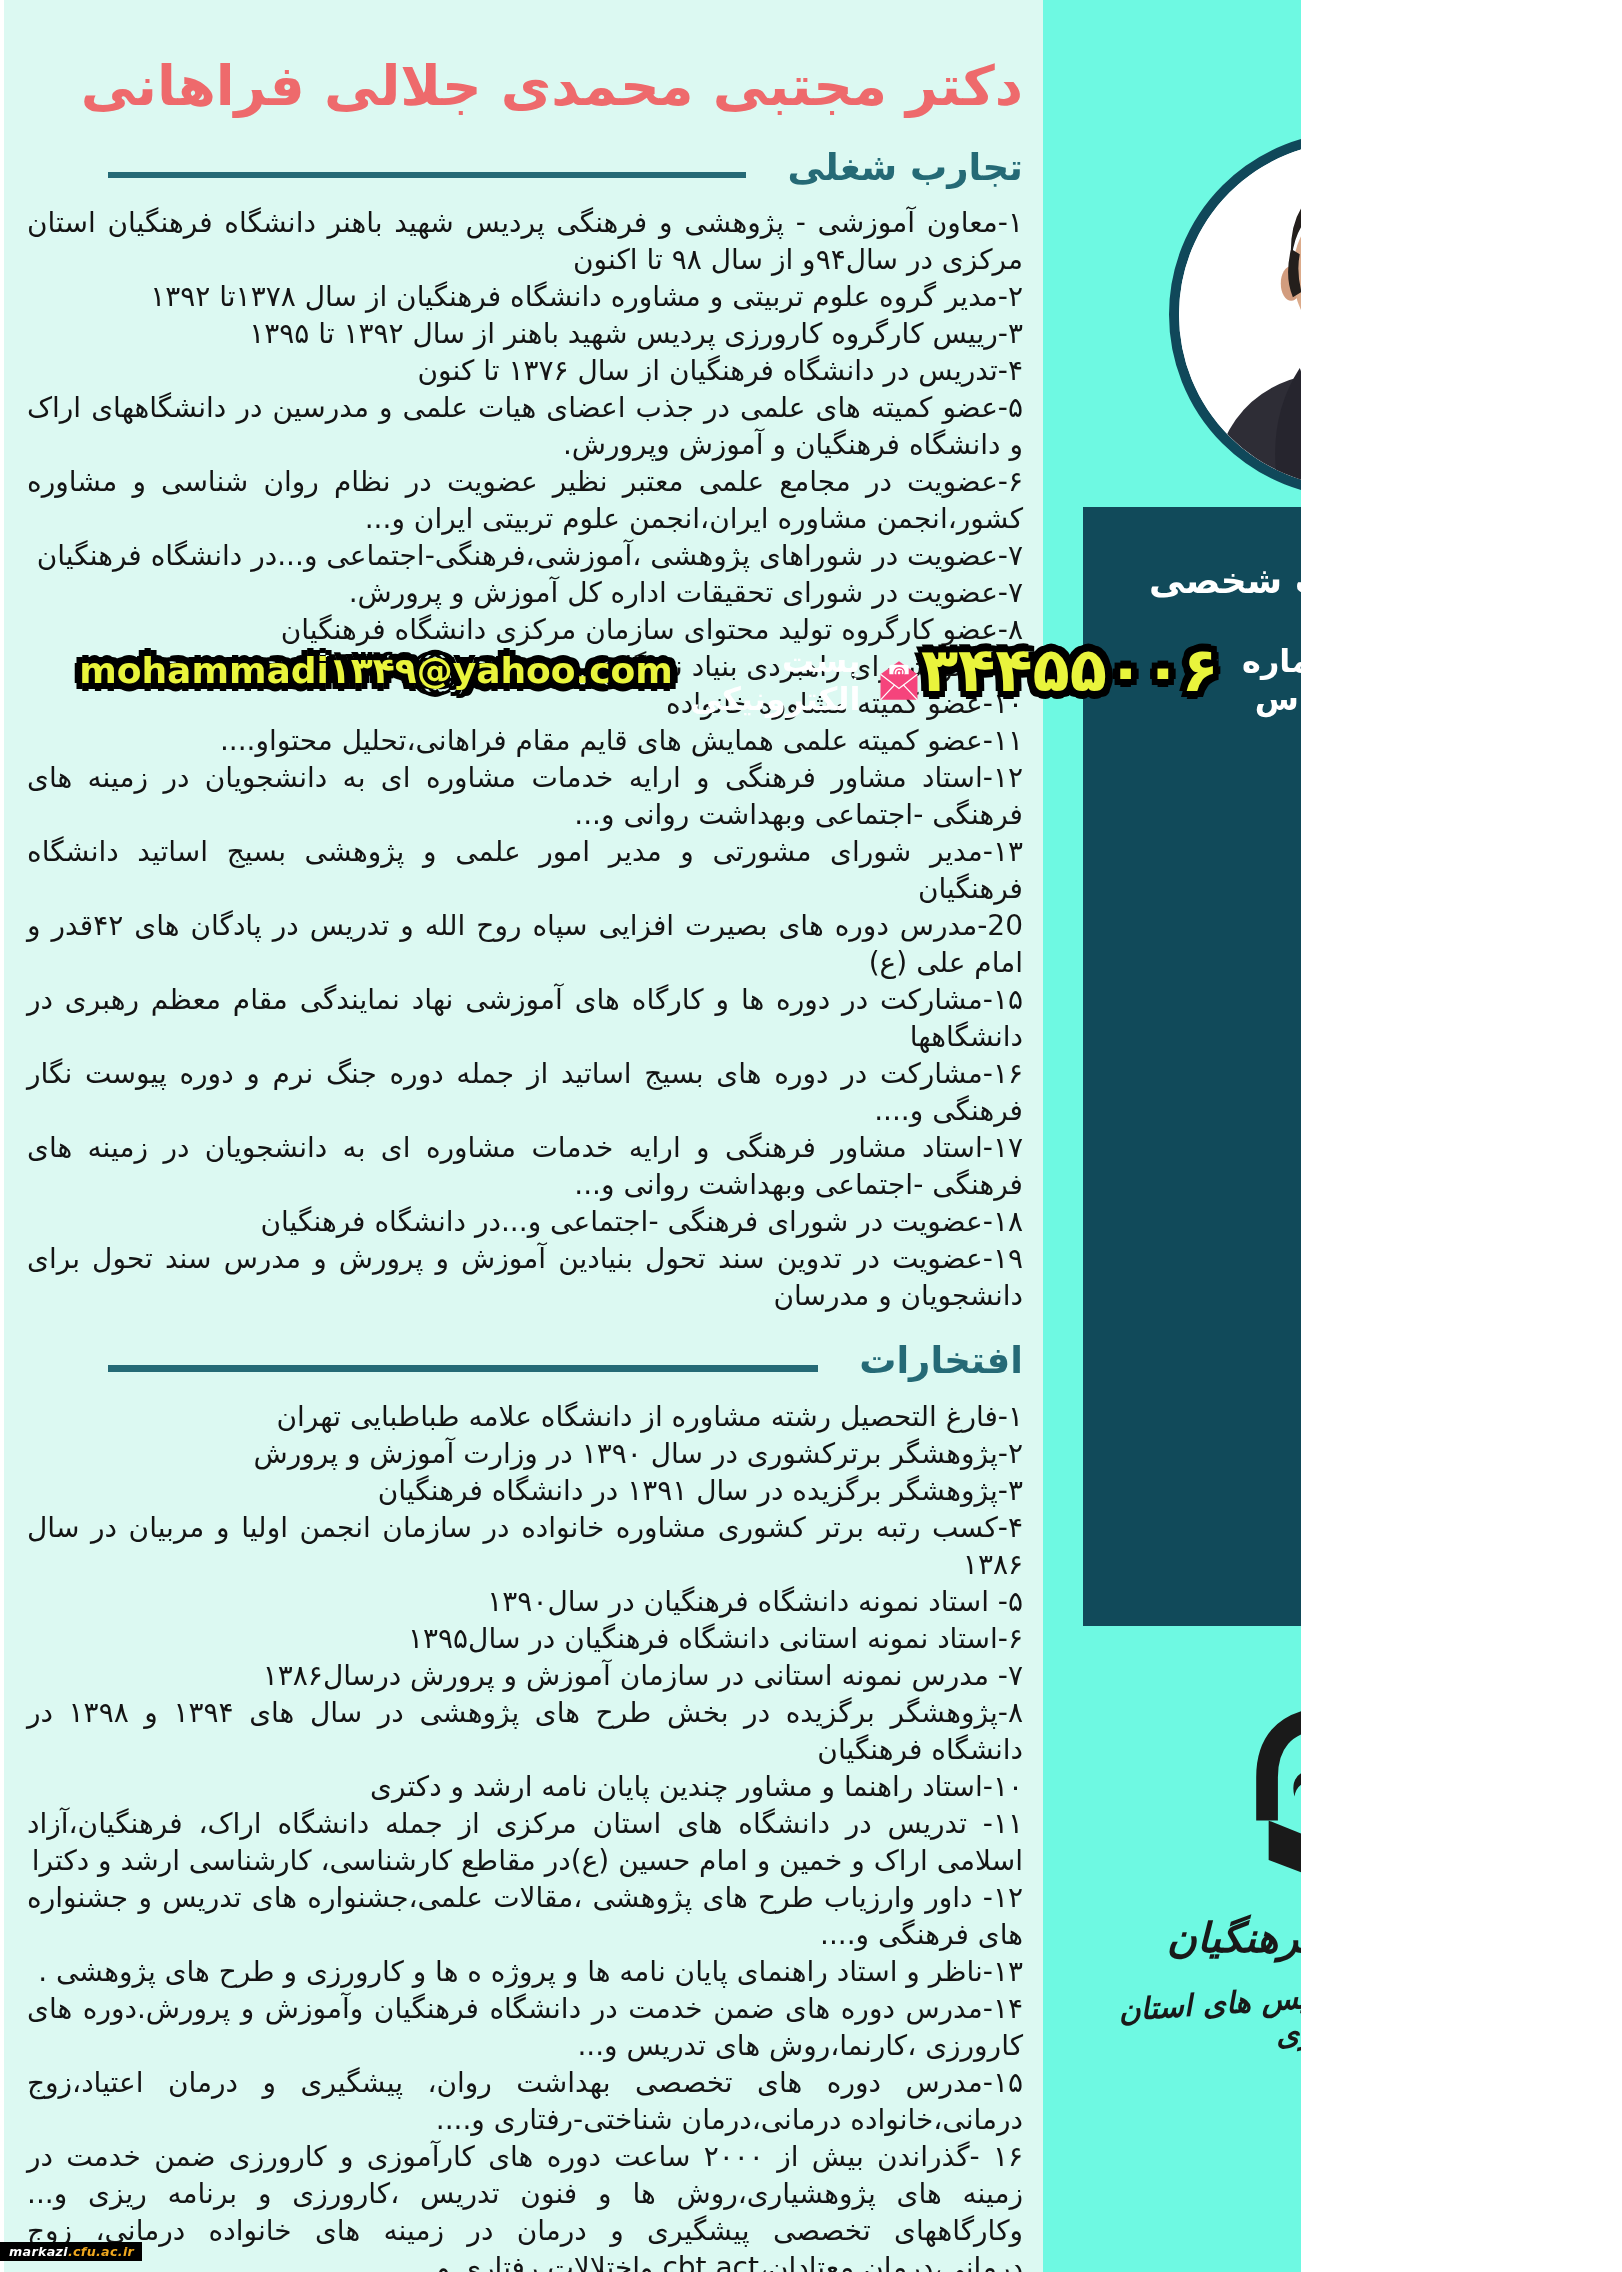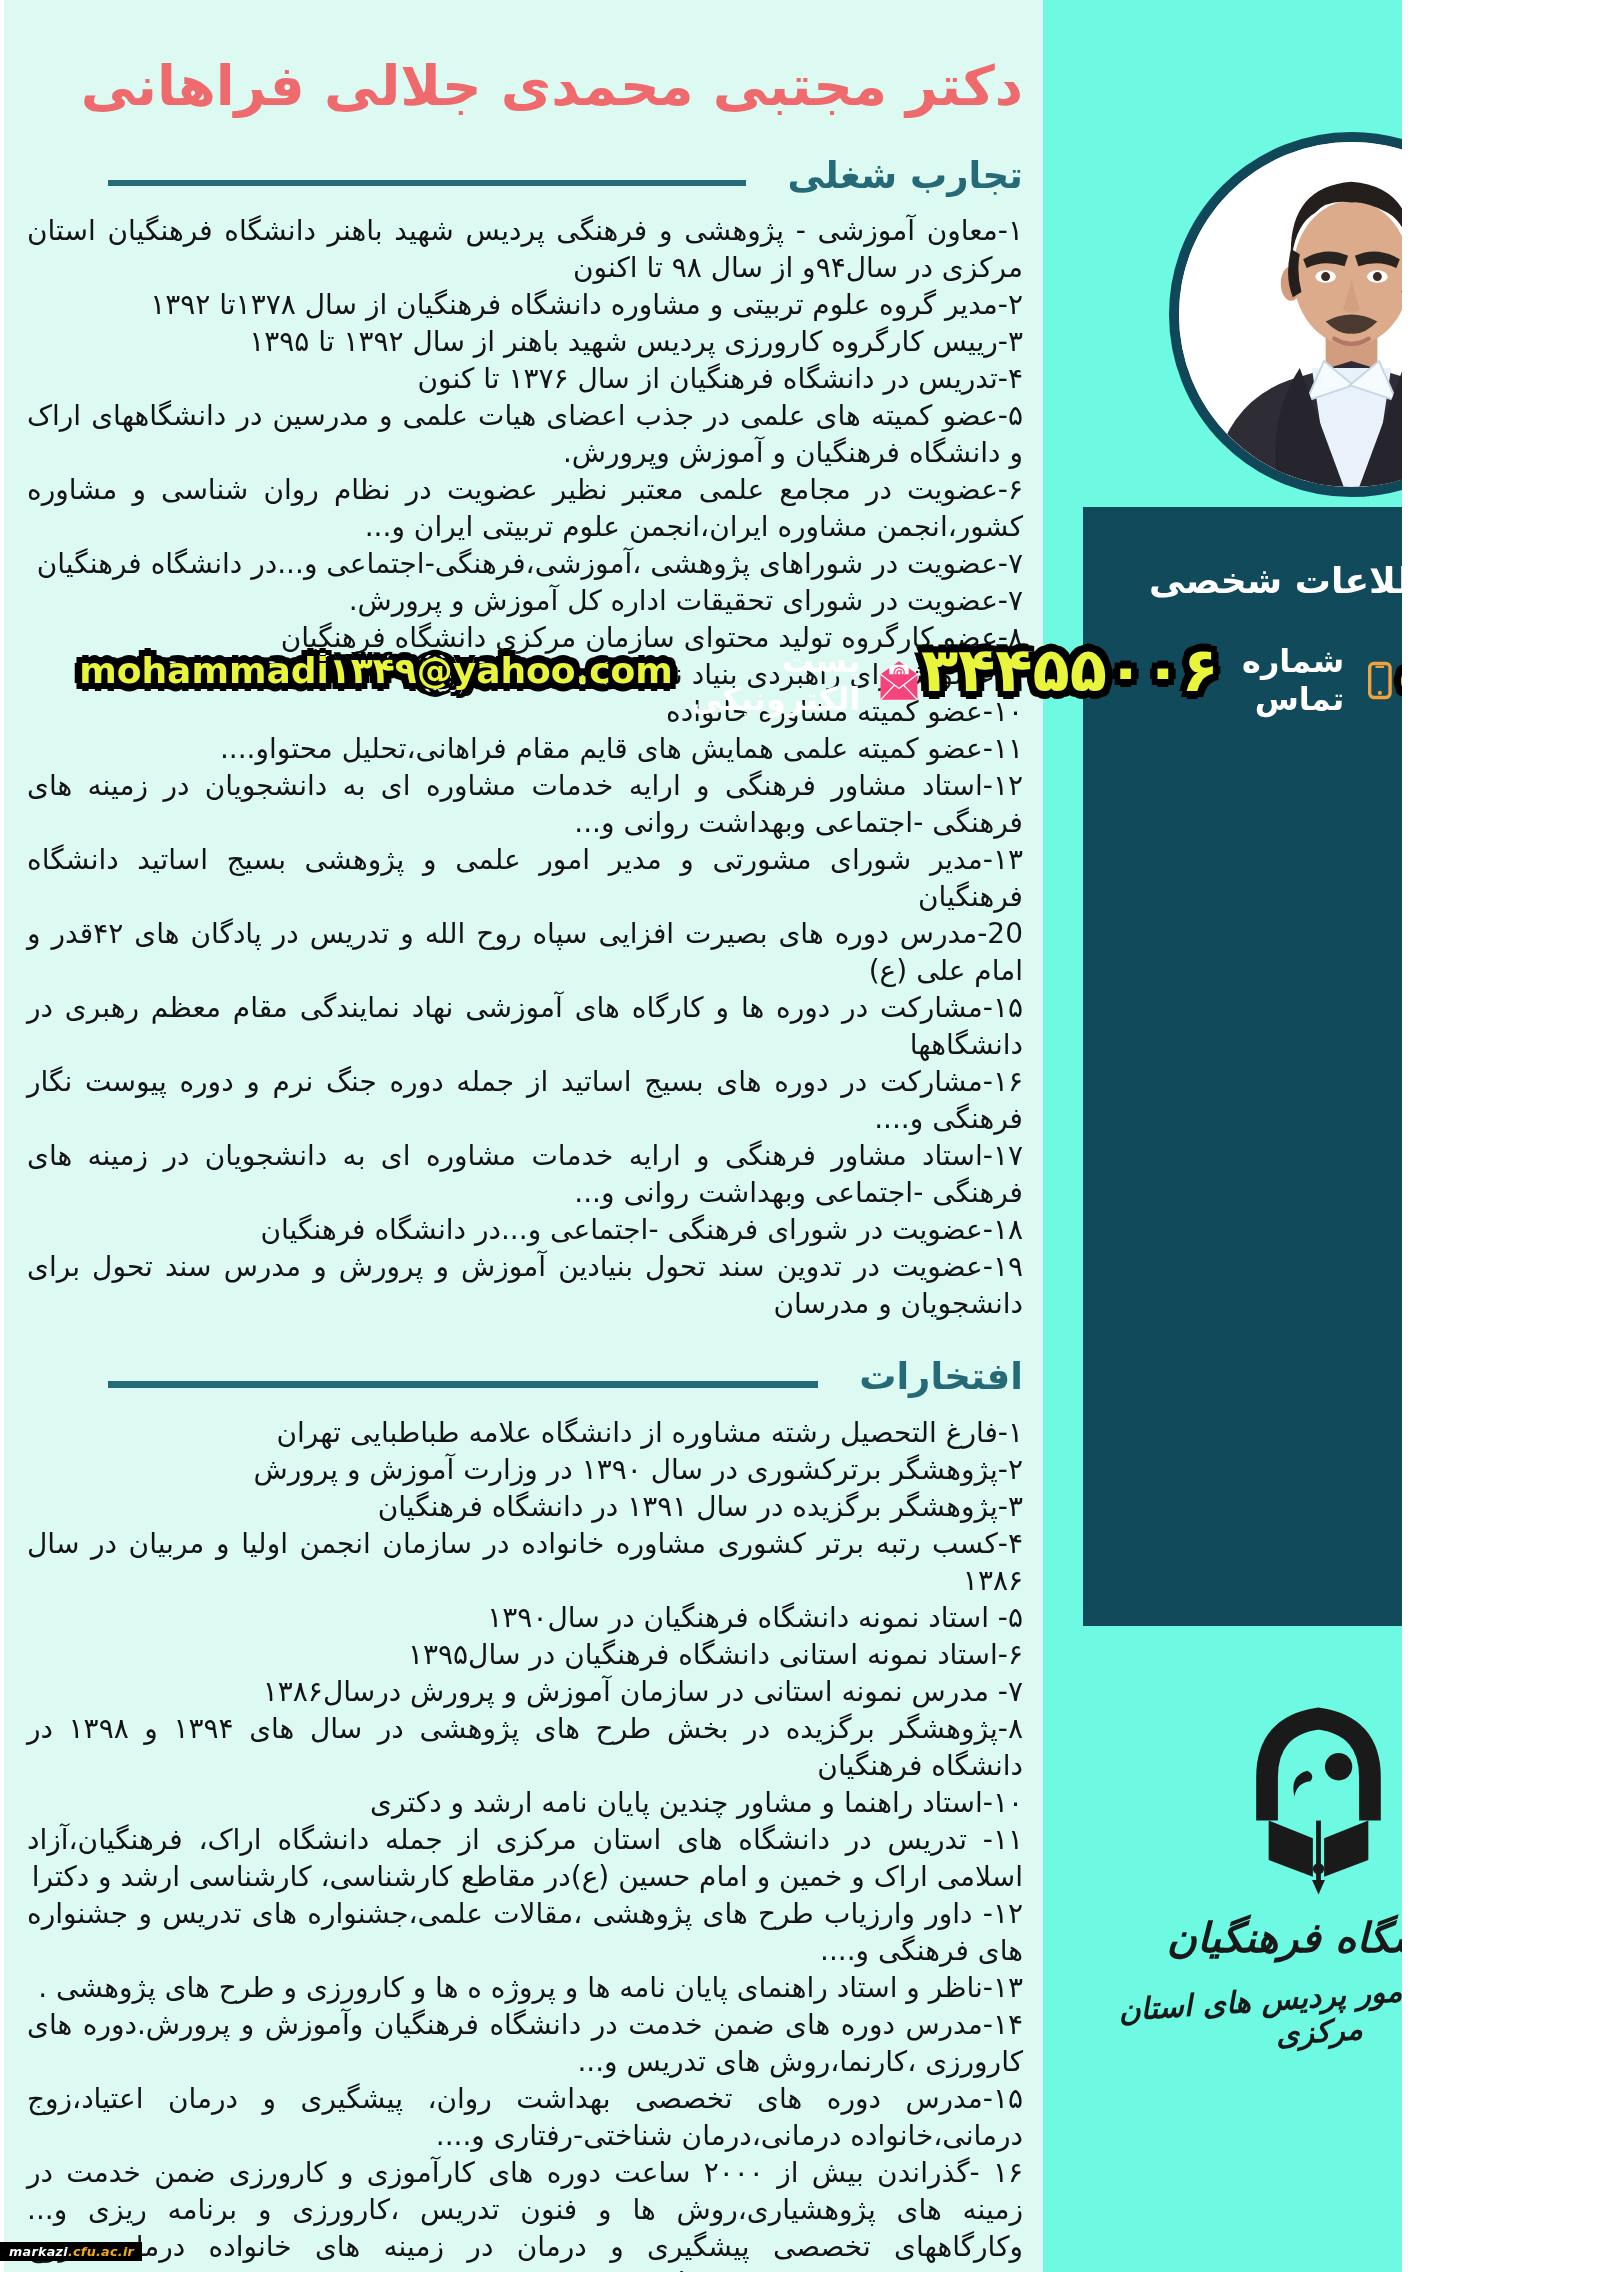--- a/index.html
+++ b/index.html
@@ -1,25 +1,25 @@
 <!DOCTYPE html>
 <html lang="fa" style="font-size:10px"><head>
 <meta charset="utf-8">
 <style>
   html,body{margin:0;padding:0;background:#ffffff;}
   .page{
-    position:relative;width:1402px;height:2273px;overflow:hidden;
+    position:relative;width:1301px;height:2273px;overflow:hidden;
     background:var(--bg,#dcf9f2);
     font-family:"DejaVu Sans","Liberation Sans",sans-serif;
   }
   .left-edge{position:absolute;left:0;top:0;width:4.4px;height:100%;background:#ffffff;}
   
   .main{position:absolute;left:27px;top:0;width:996px;direction:rtl;text-align:right;}
   .cv-title{margin:52px 0 0;color:var(--accent,#ee6a6c);font-size:55px;line-height:1.25;font-weight:bold;}
-  .sec-head{display:flex;align-items:flex-start;margin:34px 0 15px;padding-left:81px;gap:13px;}
+  .sec-head{display:flex;align-items:flex-start;margin:26px 0 15px;padding-left:81px;gap:13px;}
   .sec-head h2{margin:0;color:var(--teal,#256a76);font-size:37px;line-height:1.15;font-weight:bold;white-space:nowrap;}
   .sec-rule{flex:1;height:6.3px;background:var(--teal,#256a76);margin-right:28px;margin-top:25px;}
   .items{font-size:28px;font-weight:normal;color:var(--text,#141414);line-height:37px;text-align:justify;}
   .item{margin:0;}
   
   .strip{position:absolute;left:1043px;top:0;width:579px;height:100%;background:var(--strip,#6ef9e2);}
   
   .photo-ring{
     position:absolute;left:1169px;top:132px;width:365px;height:365px;border-radius:50%;
     background:#ffffff;border:10px solid #10485a;box-sizing:border-box;overflow:hidden;

